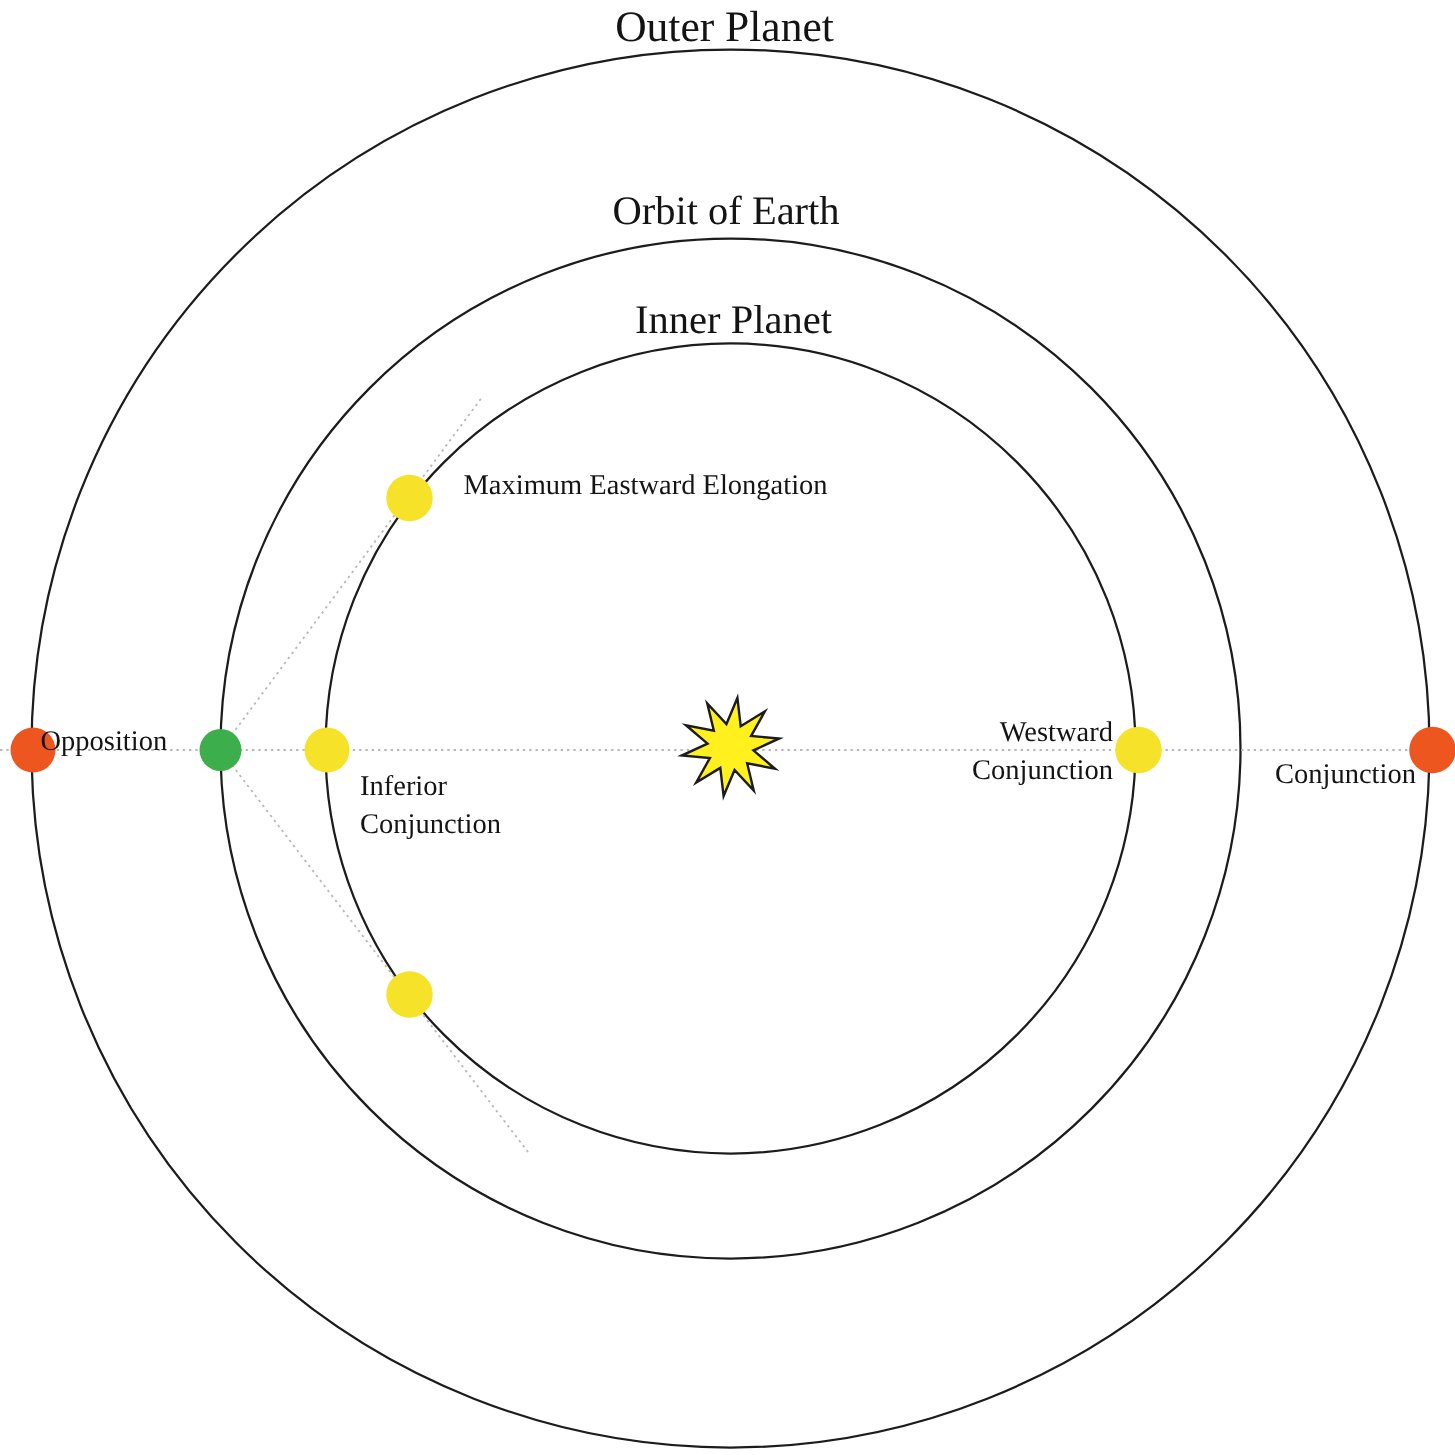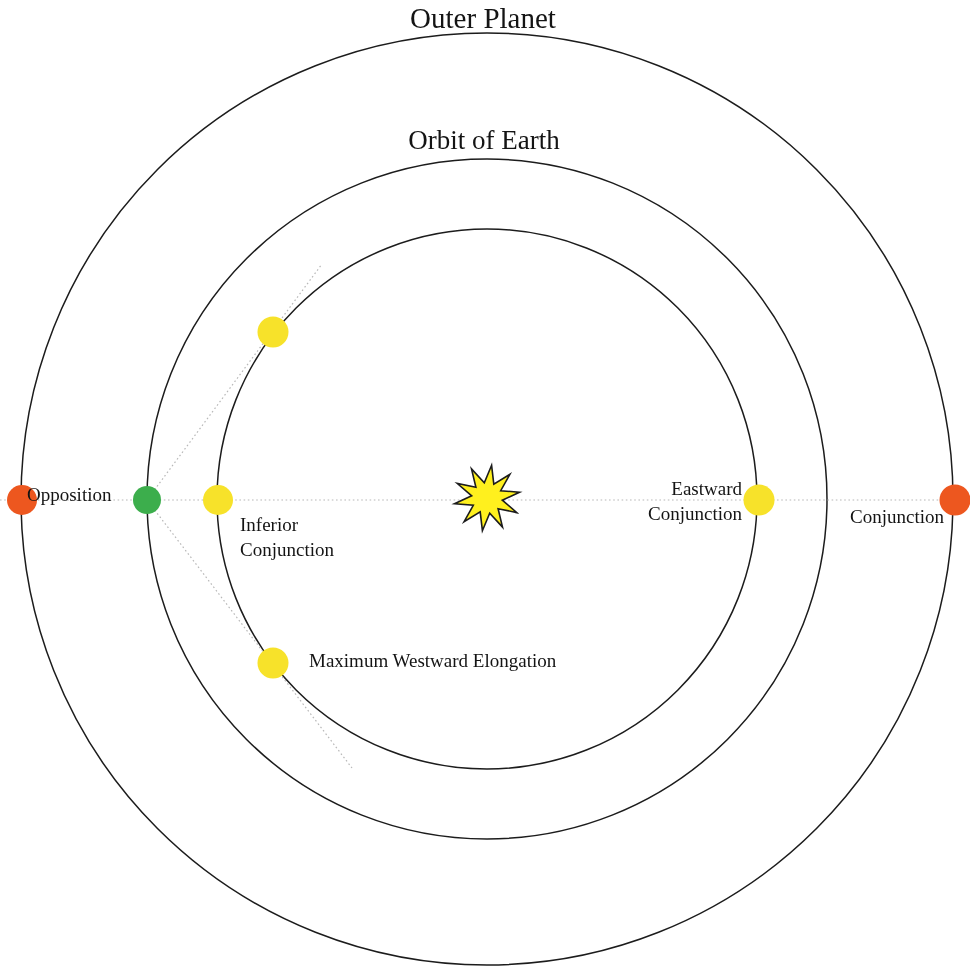--- a/index.html
+++ b/index.html
@@ -47,31 +47,32 @@
     <circle cx="147" cy="500" r="14" fill="#3CAE4C"></circle>
     <circle cx="218" cy="500" r="15" fill="#F7E22A"></circle>
     <circle cx="759" cy="500" r="15.5" fill="#F7E22A"></circle>
     <circle cx="955" cy="500" r="15.5" fill="#ED571F"></circle>
     <circle cx="273" cy="332" r="15.5" fill="#F7E22A"></circle>
     <circle cx="273" cy="663" r="15.5" fill="#F7E22A"></circle>
   </svg>
 
   <div class="lbl title-lg" style="left:483px; top:1px;">Outer Planet</div>
   <div class="lbl title-md" style="left:484px; top:124px;">Orbit of Earth</div>
+  <div class="lbl title-md" style="left:489px; top:197px;">Inner Planet</div>
 
   <div class="lbl lbl-sm" style="left:27px; top:484px;">Opposition</div>
 
   <div class="lbl lbl-sm two-line" style="left:240px; top:476px;margin-top:36px;">
     <div>Inferior</div>
     <div>Conjunction</div>
   </div>
 
   <div class="lbl lbl-sm two-line align-right" style="right:228px; top:476px;">
-    <div>Eastward</div>
+    <div>Westward</div>
     <div>Conjunction</div>
   </div>
 
   <div class="lbl lbl-sm" style="left:850px; top:506px;">Conjunction</div>
 
+  <div class="lbl lbl-sm" style="left:309px; top:313px;">Maximum Eastward Elongation</div>
 
-  <div class="lbl lbl-sm" style="left:309px; top:650px;">Maximum Westward Elongation</div>
 
 </div>
 
 </body></html>

